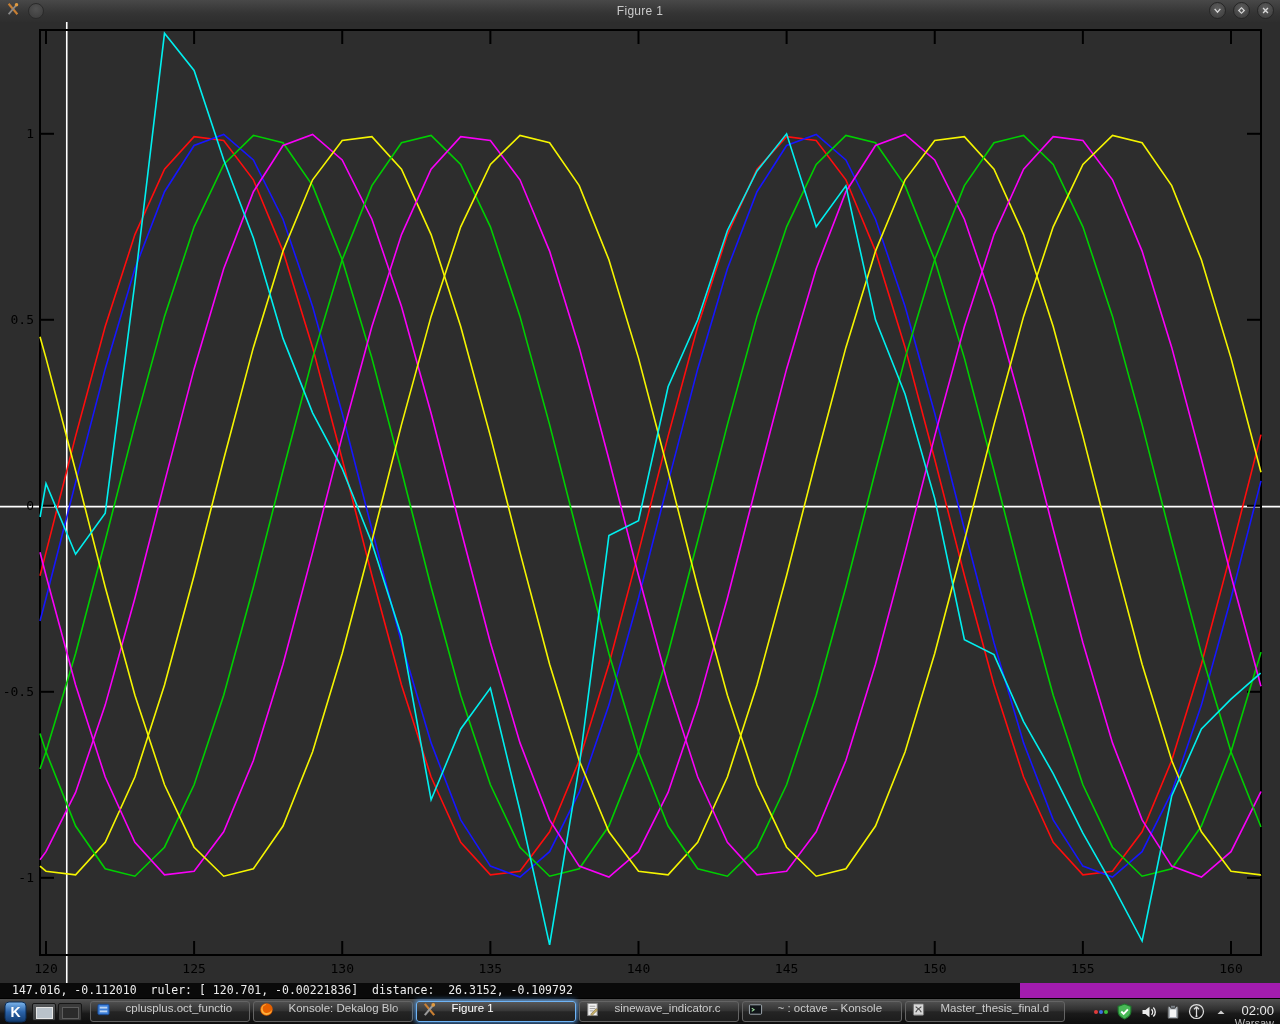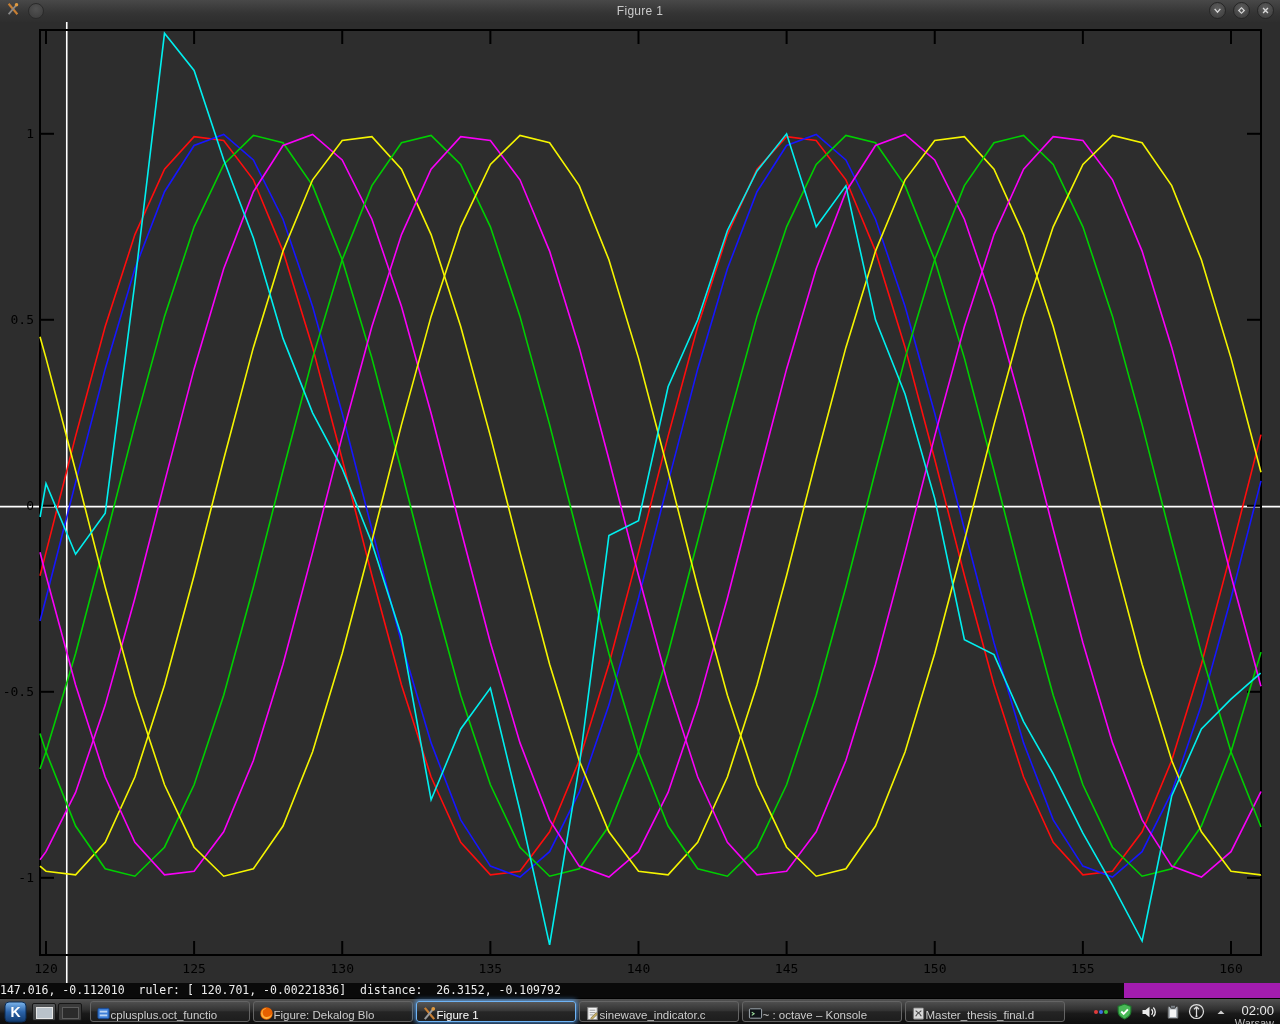--- a/index.html
+++ b/index.html
@@ -14,37 +14,37 @@
   .tb-right{position:absolute;right:6px;top:2px;display:flex;gap:7px;}
   .tb-btn{width:17px;height:17px;border-radius:50%;border:1px solid #252525;
           background:radial-gradient(circle at 50% 35%,#5d5d5d,#3a3a3a);
           display:flex;align-items:center;justify-content:center;box-sizing:border-box;}
   .tb-circle{width:16px;height:16px;border-radius:50%;background:radial-gradient(circle at 50% 35%,#525252,#3a3a3a);border:1px solid #2a2a2a;box-sizing:border-box;}
   
   .canvas{position:absolute;left:0;top:22px;width:1280px;height:961px;background:#2d2d2d;}
   .canvas svg{display:block;}
   .canvas text{font-family:"DejaVu Sans Mono",monospace;font-size:13px;fill:#000;}
   
-  .statusbar{position:absolute;left:0;top:983px;width:1124px;height:15px;background:#0a0a0a;
+  .statusbar{position:absolute;left:0;top:983px;width:1020px;height:15px;background:#0a0a0a;
              color:#ededed;font-family:"DejaVu Sans Mono",monospace;font-size:11.5px;
-             line-height:15px;padding-left:0;box-sizing:border-box;white-space:pre;}
+             line-height:15px;padding-left:12px;box-sizing:border-box;white-space:pre;}
   
   .taskbar{position:absolute;left:0;top:998px;width:1280px;height:26px;box-sizing:border-box;
            background:linear-gradient(180deg,#525252 0%,#303030 42%,#1a1a1a 58%,#0d0d0d 100%);
            border-top:1px solid #000;display:flex;align-items:center;padding:0 2px;}
   .kmenu{width:25px;height:23px;margin:0 4px 0 1px;display:flex;align-items:center;justify-content:center;}
   .pager{display:flex;gap:2px;margin-right:6px;}
   .pager-cell{width:24px;height:18px;border:1px solid #161616;border-radius:2px;
               background:#3a3a3a;position:relative;box-sizing:border-box;}
   .pager-cell.active{background:linear-gradient(180deg,#56585a,#404244);}
   .pager-win{position:absolute;left:3px;top:3px;width:15px;height:10px;border:1px solid #e6e6e6;background:#b9c2ca;}
   .pager-cell .dark{border-color:#5c5c5c;background:#2b2b2b;}
   .tasks{flex:1;display:flex;align-items:center;min-width:0;}
   .task-btn{flex:1 1 0;max-width:160px;height:21px;margin:0 1.5px;border-radius:3px;
-            border:1px solid #646464;display:flex;align-items:flex-end;gap:0;padding:0 5px;
+            border:1px solid #646464;display:flex;align-items:flex-start;gap:15px;padding:0 5px;
             background:linear-gradient(180deg,#4e4e4e,#333 45%,#242424 52%,#1d1d1d);
             color:#cccccc;font-size:11.5px;min-width:0;box-sizing:border-box;}
   .task-btn.active{border-color:#6fb4f5;box-shadow:0 0 5px 1px rgba(90,170,255,.8);color:#fff;
             background:linear-gradient(180deg,#585858,#383838 45%,#262626 52%,#202020);}
   .task-icon{flex:none;width:15px;height:15px;display:flex;}
   .task-label{flex:1;white-space:nowrap;overflow:hidden;min-width:0;
             -webkit-mask-image:linear-gradient(90deg,#000 calc(100% - 12px),transparent);
             mask-image:linear-gradient(90deg,#000 calc(100% - 12px),transparent);}
   .tray{display:flex;align-items:center;gap:6px;margin:0 3px 0 8px;}
   .tray-icon{width:18px;height:18px;display:flex;align-items:center;justify-content:center;}
@@ -182,21 +182,21 @@
           </span>
           <span class="task-label">cplusplus.oct_functio</span>
         </span>
         <span class="task-btn">
           <span class="task-icon">
             <svg width="15" height="15" viewBox="0 0 16 16">
               <circle cx="8" cy="8" r="6.6" fill="#e66000"></circle>
               <path d="M8 2.2a5.8 5.8 0 1 0 5.8 5.8c-.8 2.2-2.4 3.4-4.4 3.4A4.2 4.2 0 0 1 7 3.2c.4-.6.7-1 1-1z" fill="#ffb13b"></path>
             </svg>
           </span>
-          <span class="task-label">Figure: Dekalog Blo</span>
+          <span class="task-label">Konsole: Dekalog Blo</span>
         </span>
         <span class="task-btn active">
           <span class="task-icon">
             <svg width="15" height="15" viewBox="0 0 16 16">
               <path d="M3 2 L13 14" stroke="#c87f33" stroke-width="2.4" fill="none"></path>
               <path d="M13 2 L3 14" stroke="#9a9a9a" stroke-width="2.2" fill="none"></path>
               <circle cx="12" cy="3" r="2" fill="#e09a3e"></circle>
             </svg>
           </span>
           <span class="task-label">Figure 1</span>

